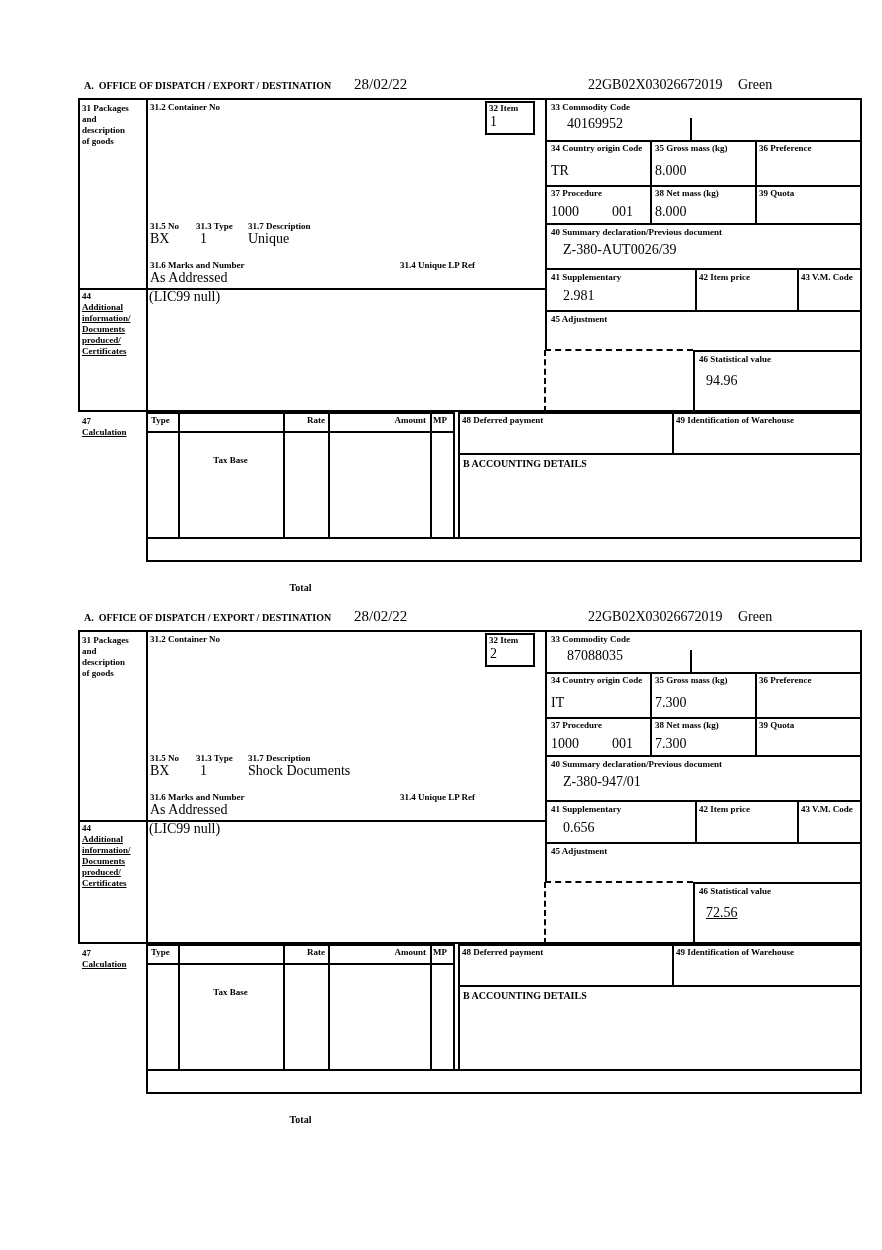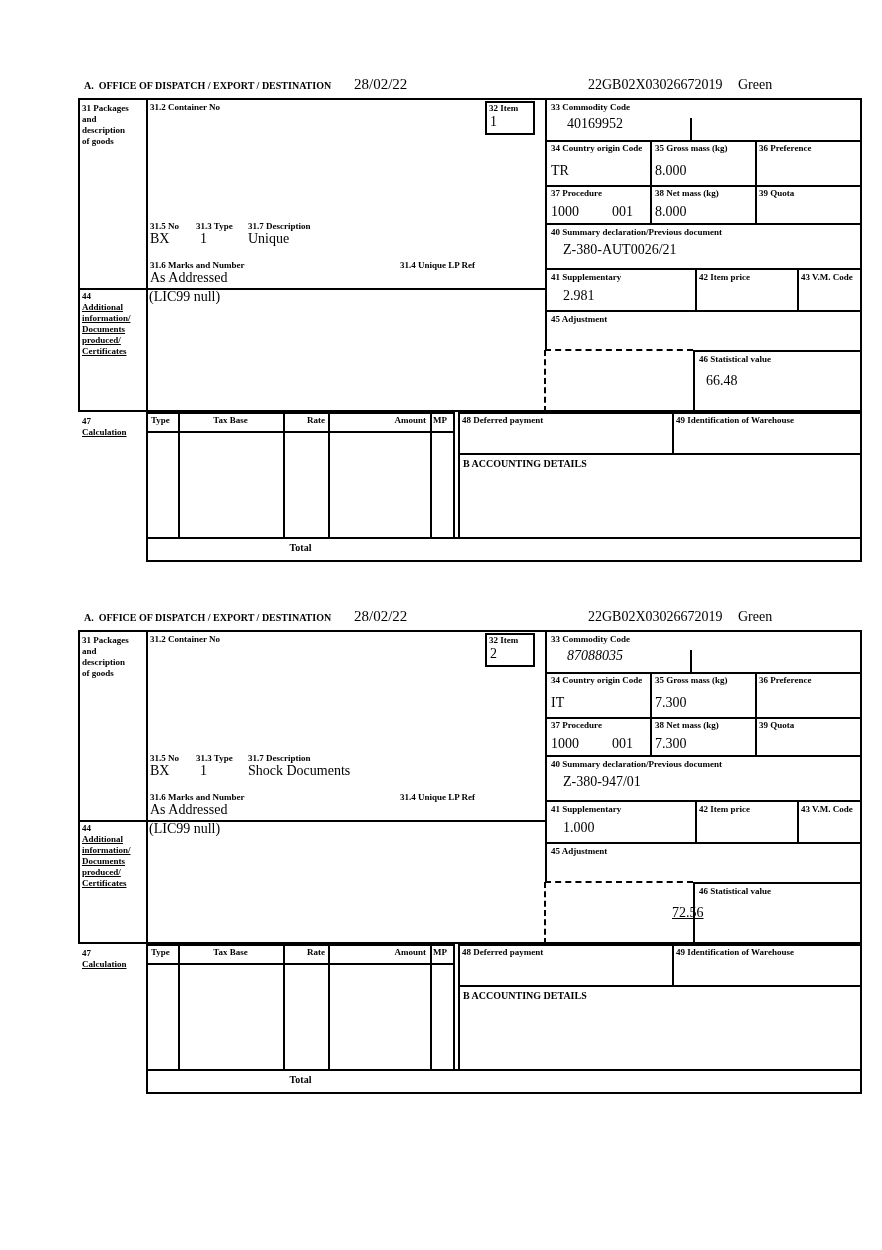--- a/index.html
+++ b/index.html
@@ -13,21 +13,21 @@
   .vline { position:absolute; width:2px; background:#000; }
   .vdash { position:absolute; width:0; border-left:2px dashed #000; }
   .hdash { position:absolute; height:0; border-top:2px dashed #000; }
   .lbl { position:absolute; font-size:9px; font-weight:bold; line-height:1.22; white-space:nowrap; }
   .val { position:absolute; font-size:14px; line-height:1.1; white-space:nowrap; }
   .big { font-size:15px; }
   .pre { white-space:pre-line; }
   .und { text-decoration:underline; }
   .hdrA { position:absolute; font-size:10px; font-weight:bold; white-space:pre; }
   .bold10 { position:absolute; font-size:10px; font-weight:bold; white-space:nowrap; }
-  .ctr { text-align:center; }
+  .ctr { text-align:center;margin-top:40px; }
   .rgt { text-align:right; }
 </style>
 </head>
 <body>
 
 <div id="forms">
     <div class="form-block" style="top: 76px;">
 
   <span class="hdrA" style="left:84px; top:4px;">A.  OFFICE OF DISPATCH / EXPORT / DESTINATION</span>
   <span class="val big" style="left:354px; top:0px;">28/02/22</span>
@@ -68,36 +68,36 @@
   <div class="vline" style="left:755px; top:109px; height:38px;"></div>
   <span class="lbl" style="left:551px; top:112px;">37 Procedure</span>
   <span class="lbl" style="left:655px; top:112px;">38 Net mass (kg)</span>
   <span class="lbl" style="left:759px; top:112px;">39 Quota</span>
   <span class="val" style="left:551px; top:128px;">1000</span>
   <span class="val" style="left:612px; top:128px;">001</span>
   <span class="val" style="left:655px; top:128px;">8.000</span>
 
   <div class="hline" style="left:545px; top:147px; width:317px;"></div>
   <span class="lbl" style="left:551px; top:151px;">40 Summary declaration/Previous document</span>
-  <span class="val" style="left:563px; top:166px;">Z-380-AUT0026/21</span>
+  <span class="val" style="left:563px; top:166px;">Z-380-AUT0026/39</span>
 
   <div class="hline" style="left:545px; top:192px; width:317px;"></div>
   <div class="vline" style="left:695px; top:192px; height:42px;"></div>
   <div class="vline" style="left:797px; top:192px; height:42px;"></div>
   <span class="lbl" style="left:551px; top:196px;">41 Supplementary</span>
   <span class="lbl" style="left:699px; top:196px;">42 Item price</span>
   <span class="lbl" style="left:801px; top:196px;">43 V.M. Code</span>
   <span class="val" style="left:563px; top:212px;">2.981</span>
 
   <div class="hline" style="left:545px; top:234px; width:317px;"></div>
   <span class="lbl" style="left:551px; top:238px;">45 Adjustment</span>
   <div class="vline" style="left:693px; top:274px; height:62px;"></div>
   <div class="hline" style="left:693px; top:274px; width:169px;"></div>
   <span class="lbl" style="left:699px; top:278px;">46 Statistical value</span>
-  <span class="val" style="left:706px; top:297px;">66.48</span>
+  <span class="val" style="left:706px; top:297px;">94.96</span>
 
   <span class="lbl" style="left:150px; top:145px;">31.5 No</span>
   <span class="lbl" style="left:196px; top:145px;">31.3 Type</span>
   <span class="lbl" style="left:248px; top:145px;">31.7 Description</span>
   <span class="val" style="left:150px; top:155px;">BX</span>
   <span class="val" style="left:200px; top:155px;">1</span>
   <span class="val" style="left:248px; top:155px;">Unique</span>
   <span class="lbl" style="left:150px; top:184px;">31.6 Marks and Number</span>
   <span class="lbl" style="left:400px; top:184px;">31.4 Unique LP Ref</span>
   <span class="val" style="left:150px; top:194px;">As Addressed</span>
@@ -152,21 +152,21 @@
 and
 description
 of goods</span>
   <span class="lbl" style="left:150px; top:26px;">31.2 Container No</span>
 
   <div class="box" style="left:485px; top:25px; width:50px; height:34px;"></div>
   <span class="lbl" style="left:489px; top:27px;">32 Item</span>
   <span class="val" style="left:490px; top:38px;">2</span>
 
   <span class="lbl" style="left:551px; top:26px;">33 Commodity Code</span>
-  <span class="val" style="left:567px; top:40px;font-style:italic;">87088035</span>
+  <span class="val" style="left:567px; top:40px;">87088035</span>
   <div class="vline" style="left:690px; top:42px; height:22px;"></div>
 
   <div class="hline" style="left:545px; top:64px; width:317px;"></div>
   <div class="vline" style="left:650px; top:64px; height:45px;"></div>
   <div class="vline" style="left:755px; top:64px; height:45px;"></div>
   <span class="lbl" style="left:551px; top:67px;">34 Country origin Code</span>
   <span class="lbl" style="left:655px; top:67px;">35 Gross mass (kg)</span>
   <span class="lbl" style="left:759px; top:67px;">36 Preference</span>
   <span class="val" style="left:551px; top:87px;">IT</span>
   <span class="val" style="left:655px; top:87px;">7.300</span>
@@ -184,28 +184,28 @@
   <div class="hline" style="left:545px; top:147px; width:317px;"></div>
   <span class="lbl" style="left:551px; top:151px;">40 Summary declaration/Previous document</span>
   <span class="val" style="left:563px; top:166px;">Z-380-947/01</span>
 
   <div class="hline" style="left:545px; top:192px; width:317px;"></div>
   <div class="vline" style="left:695px; top:192px; height:42px;"></div>
   <div class="vline" style="left:797px; top:192px; height:42px;"></div>
   <span class="lbl" style="left:551px; top:196px;">41 Supplementary</span>
   <span class="lbl" style="left:699px; top:196px;">42 Item price</span>
   <span class="lbl" style="left:801px; top:196px;">43 V.M. Code</span>
-  <span class="val" style="left:563px; top:212px;">1.000</span>
+  <span class="val" style="left:563px; top:212px;">0.656</span>
 
   <div class="hline" style="left:545px; top:234px; width:317px;"></div>
   <span class="lbl" style="left:551px; top:238px;">45 Adjustment</span>
   <div class="vline" style="left:693px; top:274px; height:62px;"></div>
   <div class="hline" style="left:693px; top:274px; width:169px;"></div>
   <span class="lbl" style="left:699px; top:278px;">46 Statistical value</span>
-  <span class="val" style="left:672px; top:297px;text-decoration:underline;">72.56</span>
+  <span class="val" style="left:706px; top:297px;text-decoration:underline;">72.56</span>
 
   <span class="lbl" style="left:150px; top:145px;">31.5 No</span>
   <span class="lbl" style="left:196px; top:145px;">31.3 Type</span>
   <span class="lbl" style="left:248px; top:145px;">31.7 Description</span>
   <span class="val" style="left:150px; top:155px;">BX</span>
   <span class="val" style="left:200px; top:155px;">1</span>
   <span class="val" style="left:248px; top:155px;">Shock Documents</span>
   <span class="lbl" style="left:150px; top:184px;">31.6 Marks and Number</span>
   <span class="lbl" style="left:400px; top:184px;">31.4 Unique LP Ref</span>
   <span class="val" style="left:150px; top:194px;">As Addressed</span>

